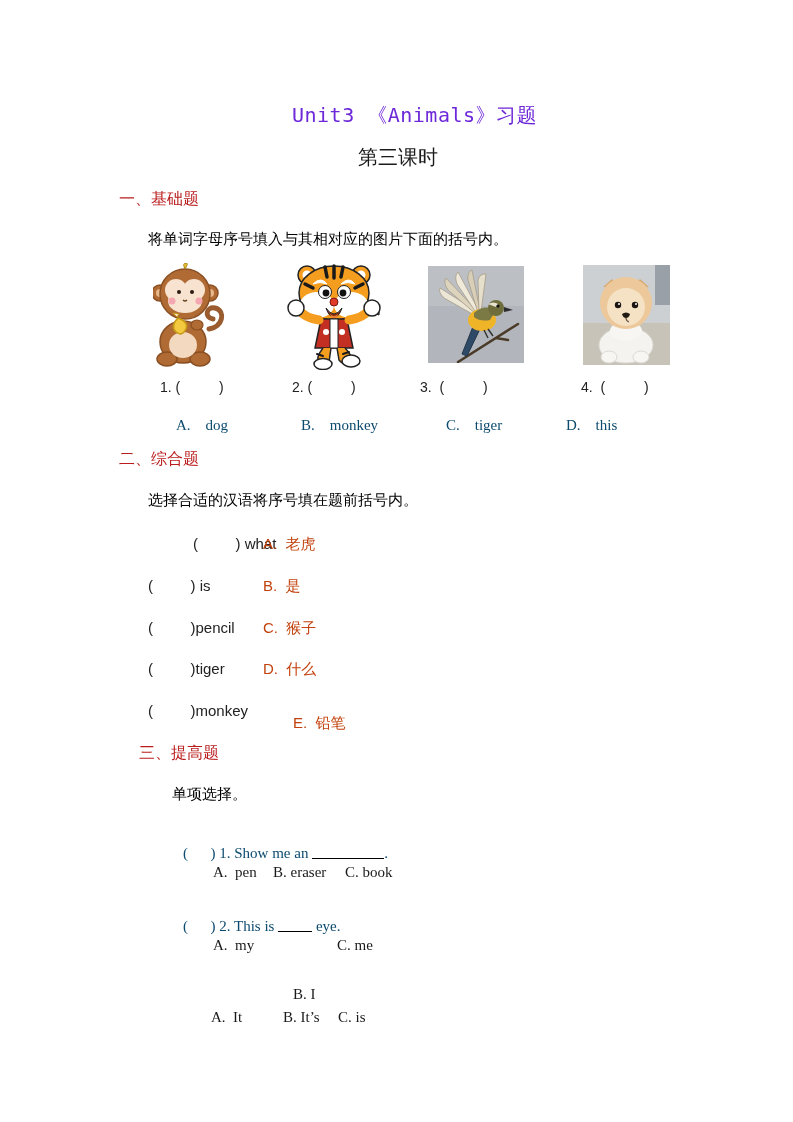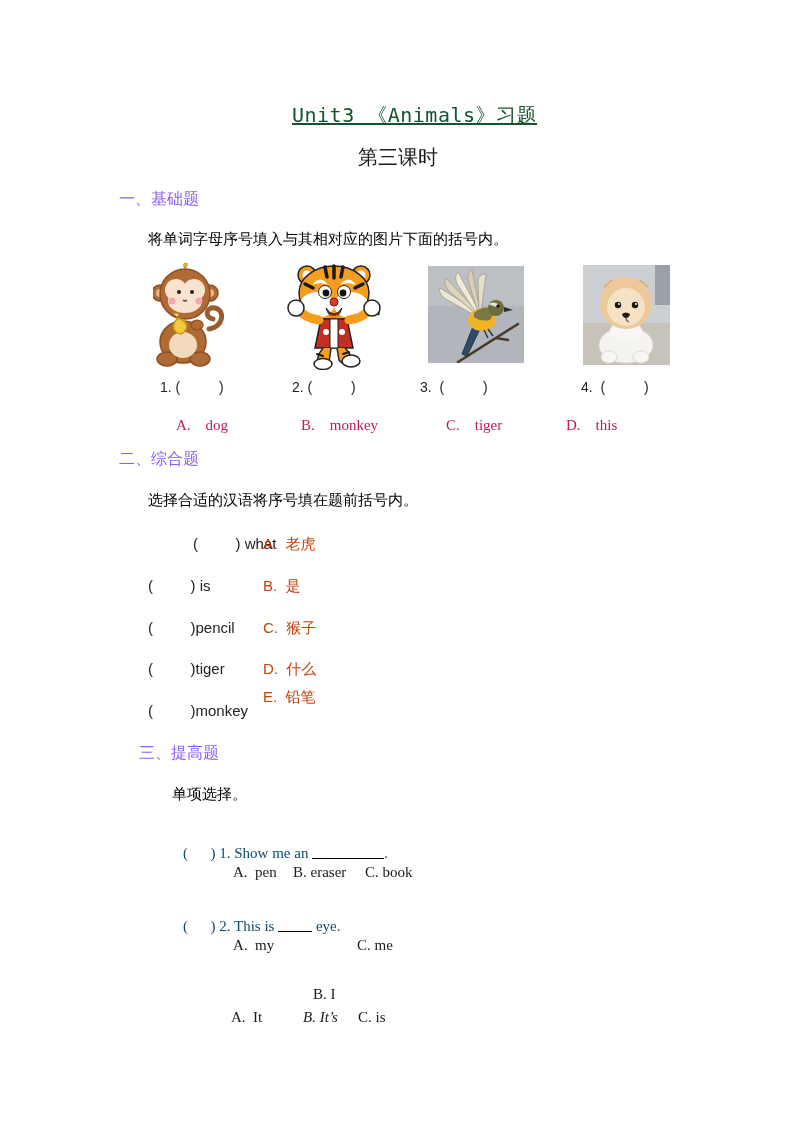--- a/index.html
+++ b/index.html
@@ -4,32 +4,32 @@
 <style>
   html,body{margin:0;padding:0;background:#ffffff;}
   .sheet{position:relative;width:793px;height:1122px;background:#ffffff;overflow:hidden;
          font-family:"Liberation Sans",sans-serif;color:#1a1a1a;}
   .abs{position:absolute;}
   .sans{font-family:"Liberation Sans",sans-serif;}
   .serif{font-family:"Liberation Serif",serif;}
   .mono{font-family:"DejaVu Sans Mono",monospace;}
   .bold{font-weight:400;}
   .pre{white-space:pre;}
-  .title{top:102px;left:292px;font-size:20px;letter-spacing:0.5px;color:#14532d;text-decoration:underline;}
+  .title{top:102px;left:292px;font-size:20px;letter-spacing:0.5px;color:#6d28d9;}
   .subtitle{top:144px;left:358px;font-size:20px;}
-  .h1{font-size:16px;color:#8b5cf6;}
+  .h1{font-size:16px;color:#b91c1c;}
   .instr{font-size:15px;color:#000;}
   .imgbox{overflow:hidden;}
   .imgbox svg{display:block;}
   .slot{top:379px;font-size:14px;color:#222;}
-  .opt1{top:417px;font-size:15px;color:#be185d;}
+  .opt1{top:417px;font-size:15px;color:#0c4a6e;}
   .pair-left{left:148px;font-size:15px;color:#222;}
   .pair-right{left:263px;font-size:15px;color:#c2410c;}
   .qline{font-size:15px;color:#0c4a6e;white-space:pre;}
-  .qopt{font-size:15px;color:#1a1a1a;white-space:pre;margin-left:20px;}
+  .qopt{font-size:15px;color:#1a1a1a;white-space:pre;}
   .blank{display:inline-block;border-bottom:1px solid #000;height:13px;margin-bottom:-1px;}
   .b72{width:72px;} .b34{width:34px;} .b46{width:46px;}
 </style>
 </head>
 <body>
 
 <div class="sheet">
 
   <div class="abs title mono">Unit3  《Animals》习题</div>
   <div class="abs subtitle sans bold">第三课时</div>
@@ -158,36 +158,36 @@
 
   <span class="abs pair-left pre sans" style="top:535px;margin-left:45px;">(         ) what</span>
   <span class="abs pair-right pre sans" style="top:535px;">A.  老虎</span>
   <span class="abs pair-left pre sans" style="top:577px;">(         ) is</span>
   <span class="abs pair-right pre sans" style="top:577px;">B.  是</span>
   <span class="abs pair-left pre sans" style="top:619px;">(         )pencil</span>
   <span class="abs pair-right pre sans" style="top:619px;">C.  猴子</span>
   <span class="abs pair-left pre sans" style="top:660px;">(         )tiger</span>
   <span class="abs pair-right pre sans" style="top:660px;">D.  什么</span>
   <span class="abs pair-left pre sans" style="top:702px;">(         )monkey</span>
-  <span class="abs pair-right pre sans" style="top:688px;">E.  铅笔</span>
+  <span class="abs pair-right pre sans" style="top:714px;margin-left:30px;">E.  铅笔</span>
 
   <div class="abs h1 bold" style="top:743px;left:139px;">三、提高题</div>
   <div class="abs instr bold" style="top:785px;left:172px;">单项选择。</div>
 
   <div class="abs qline serif" style="top:828px;left:168px;">
     <span>(      )</span><span> 1. Show me an </span><span class="blank b72"></span><span>.</span>
   </div>
   <span class="abs qopt serif" style="top:864px;left:213px;">A.  pen</span>
   <span class="abs qopt serif" style="top:864px;left:273px;">B. eraser</span>
   <span class="abs qopt serif" style="top:864px;left:345px;">C. book</span>
 
   <div class="abs qline serif" style="top:901px;left:168px;text-align:right;">
     <span>(      )</span><span> 2. This is </span><span class="blank b34"></span><span> eye.</span>
   </div>
   <span class="abs qopt serif" style="top:937px;left:213px;">A.  my</span>
   <span class="abs qopt serif" style="top:986px;left:293px;">B. I</span>
   <span class="abs qopt serif" style="top:937px;left:337px;">C. me</span>
 
   <span class="abs qopt serif" style="top:1009px;left:211px;">A.  It</span>
-  <span class="abs qopt serif" style="top:1009px;left:283px;font-style:italic;">B. It’s</span>
+  <span class="abs qopt serif" style="top:1009px;left:283px;">B. It’s</span>
   <span class="abs qopt serif" style="top:1009px;left:338px;">C. is</span>
 
 </div>
 
 </body></html>

